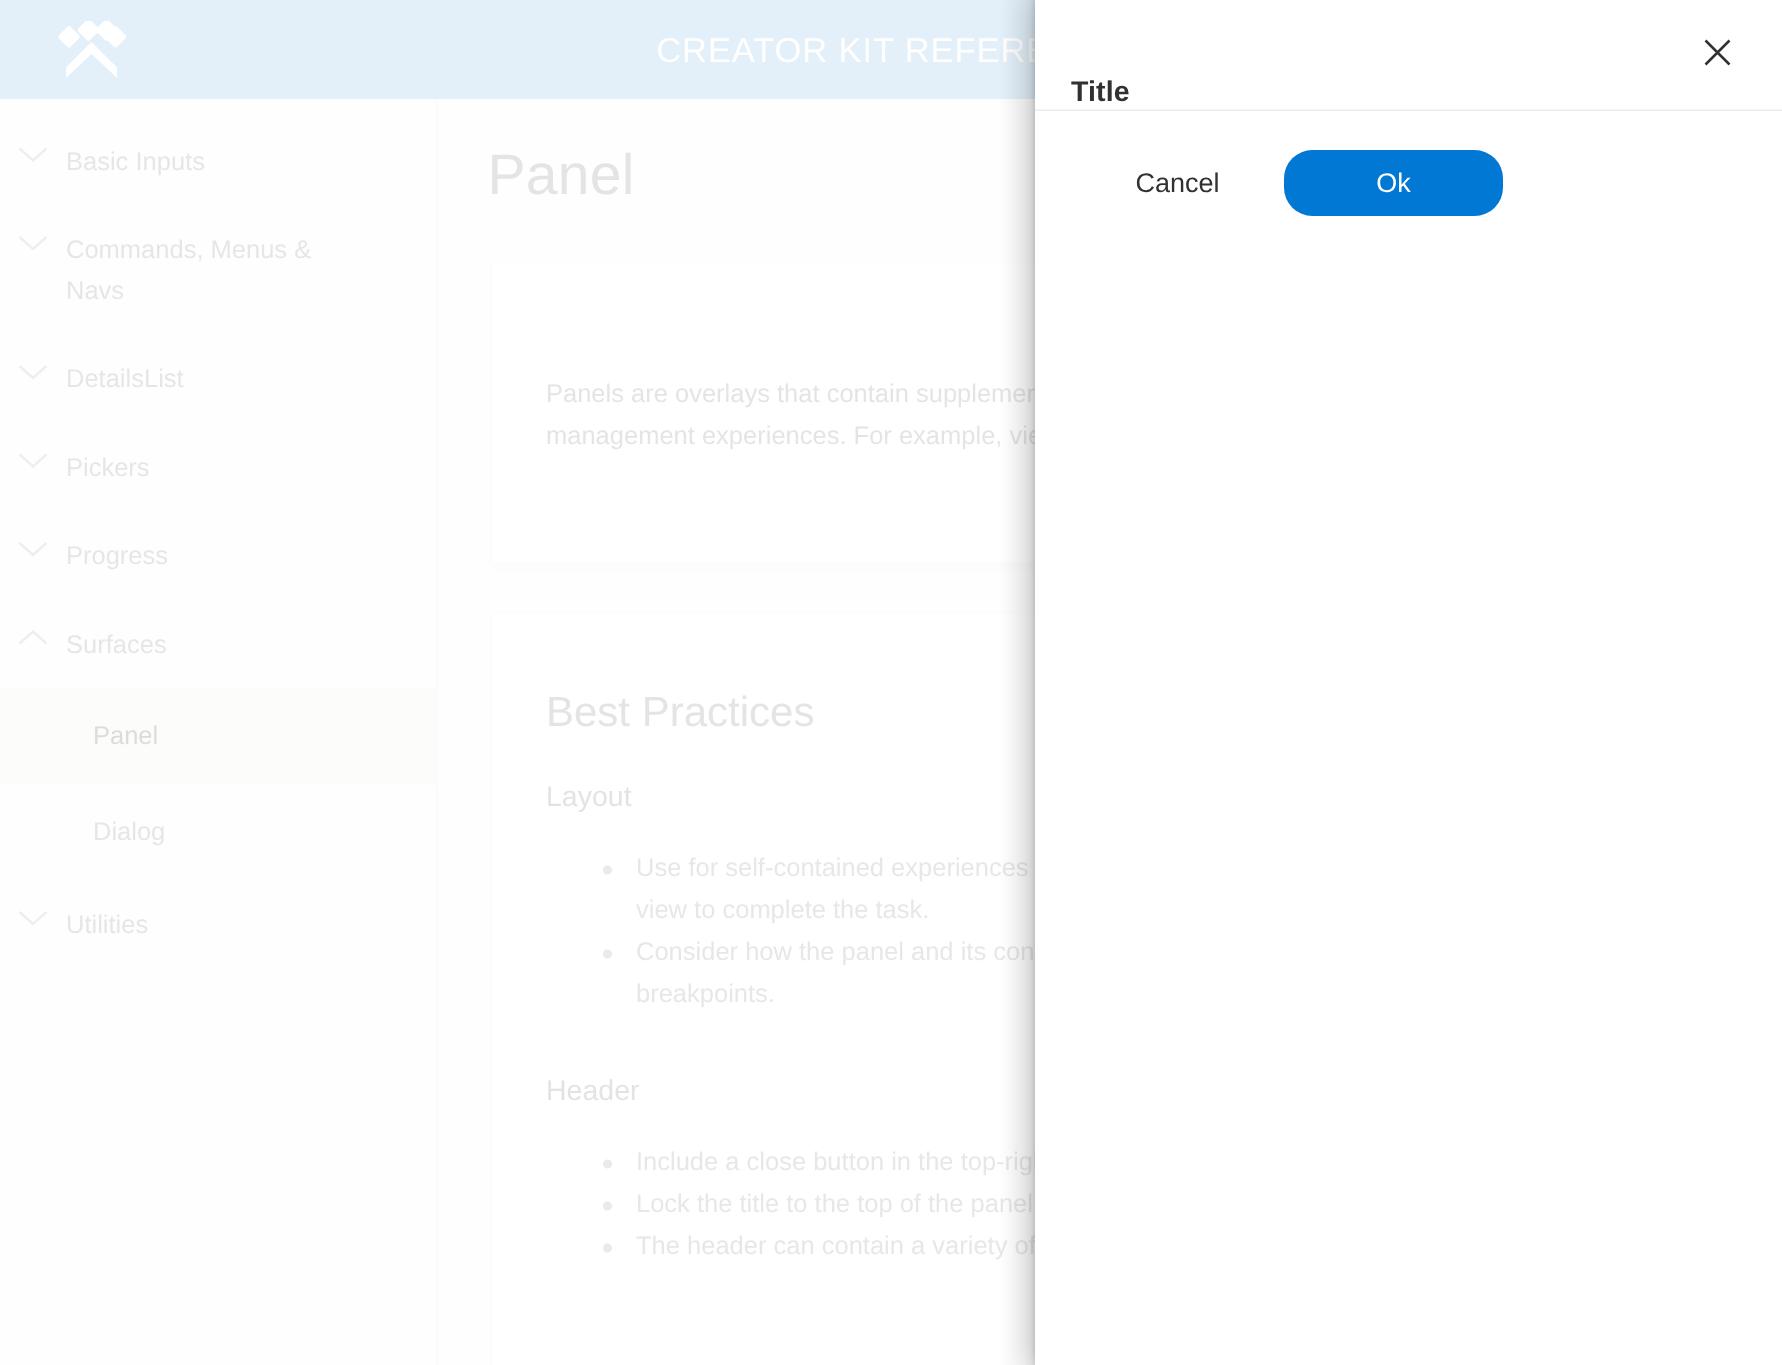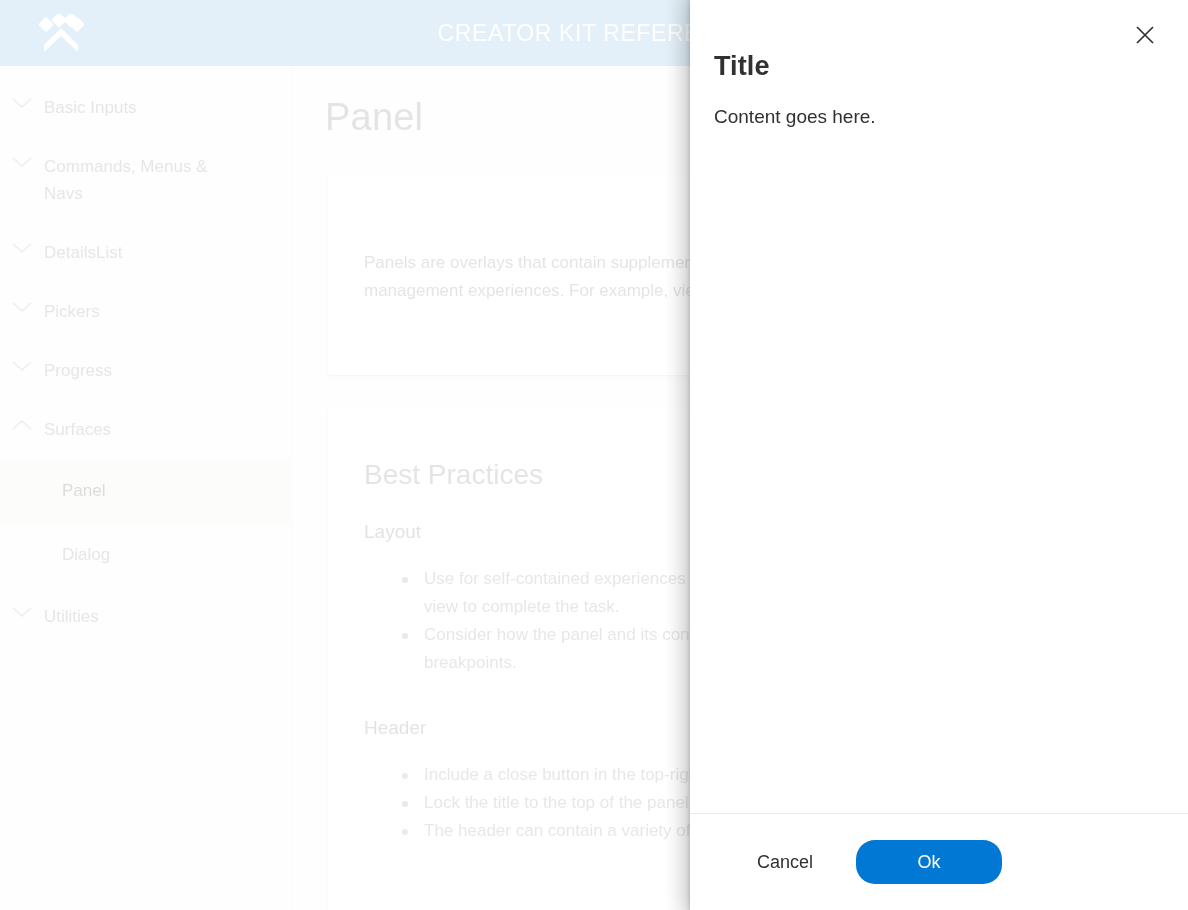--- a/index.html
+++ b/index.html
@@ -198,21 +198,21 @@
     width: 42px;
     height: 42px;
     display: flex;
     align-items: center;
     justify-content: center;
     background: none;
     border: none;
     cursor: pointer;
   }
   .panel-title {
-    font-size: 27px;
+    font-size: 19px;
     font-weight: 700;
     color: #323130;
     padding: 51px 24px 0 24px;
     letter-spacing: 0.1px;
   }
   .panel-body {
     flex: 1 1 auto;
     padding: 22px 24px 0 24px;
     font-size: 19px;
     color: #323130;
@@ -373,23 +373,20 @@
   <aside class="panel">
 
     <button class="panel-close">
       <svg width="22" height="22" viewBox="0 0 22 22" aria-hidden="true">
         <path d="M3 3 L19 19 M19 3 L3 19" fill="none" stroke="#323130" stroke-width="1.7"></path>
       </svg>
     </button>
 
     <div class="panel-title">Title</div>
 
-    <div class="panel-body">
-      <span>Content goes here.</span>
-    </div>
 
     <div class="panel-footer">
       <button class="btn btn-secondary">Cancel</button>
       <button class="btn btn-primary">Ok</button>
     </div>
   </aside>
 
 </div>
 
 </body></html>

